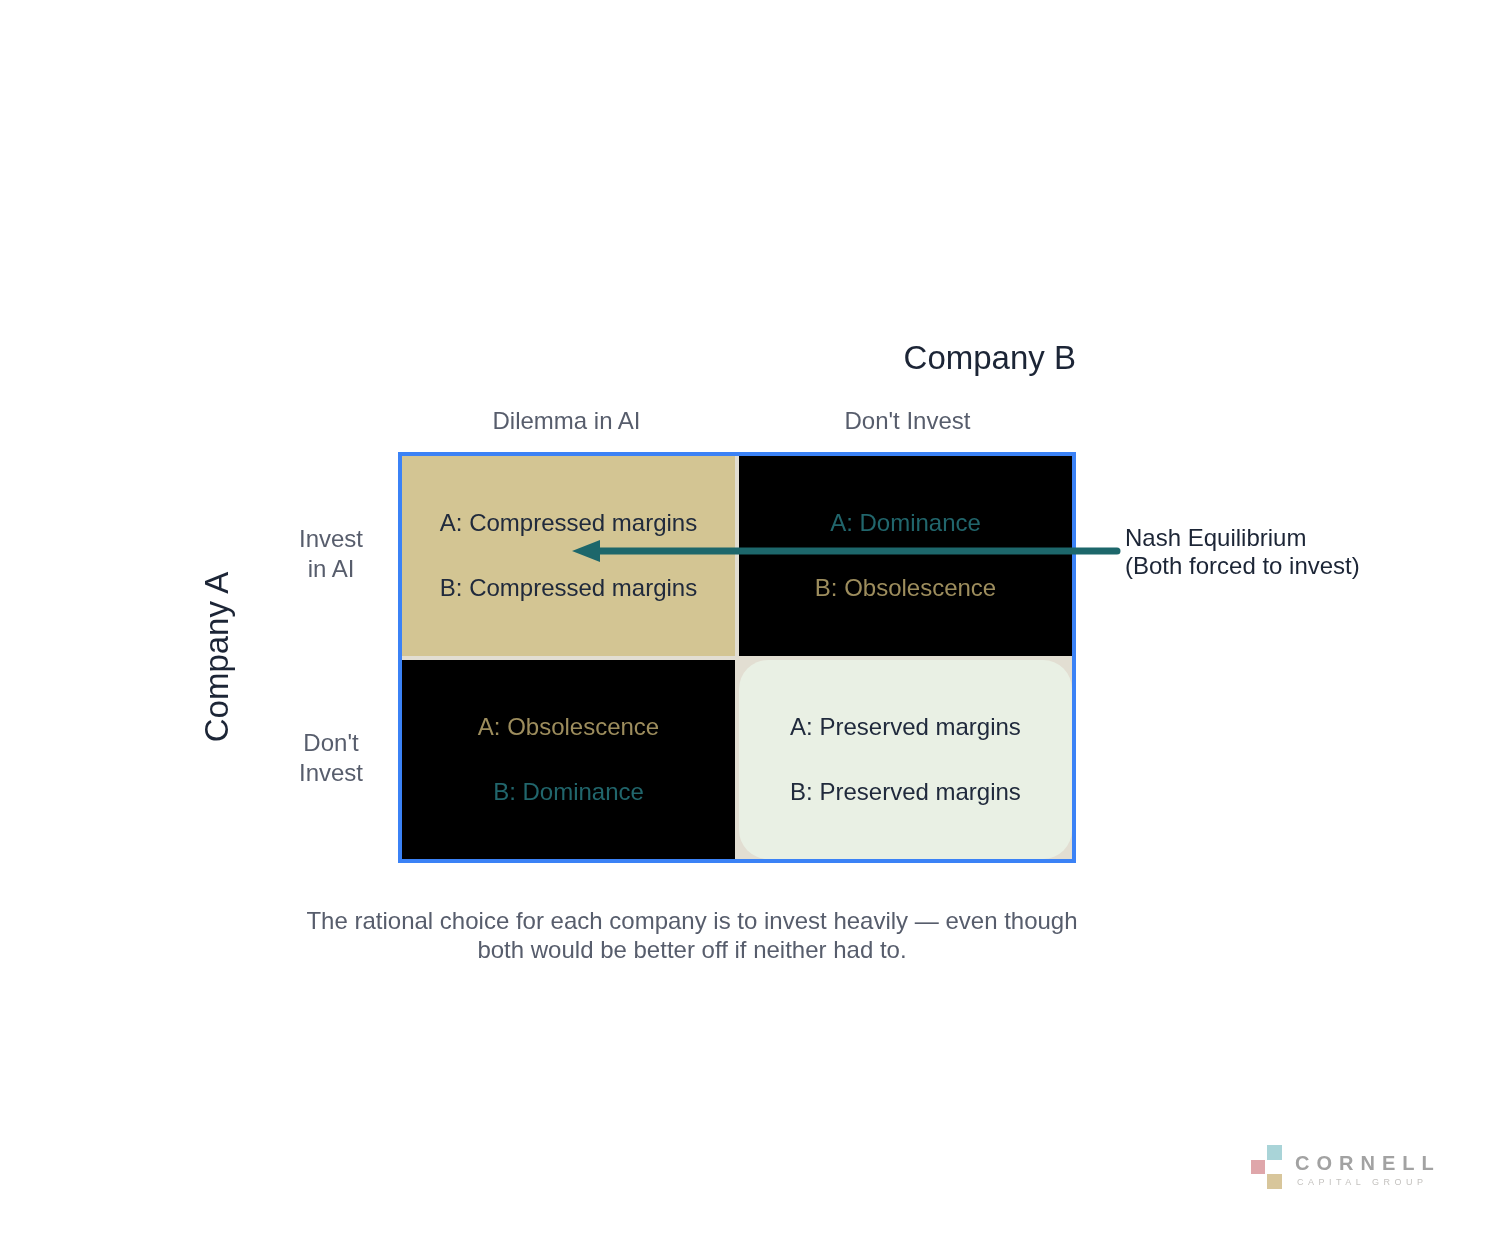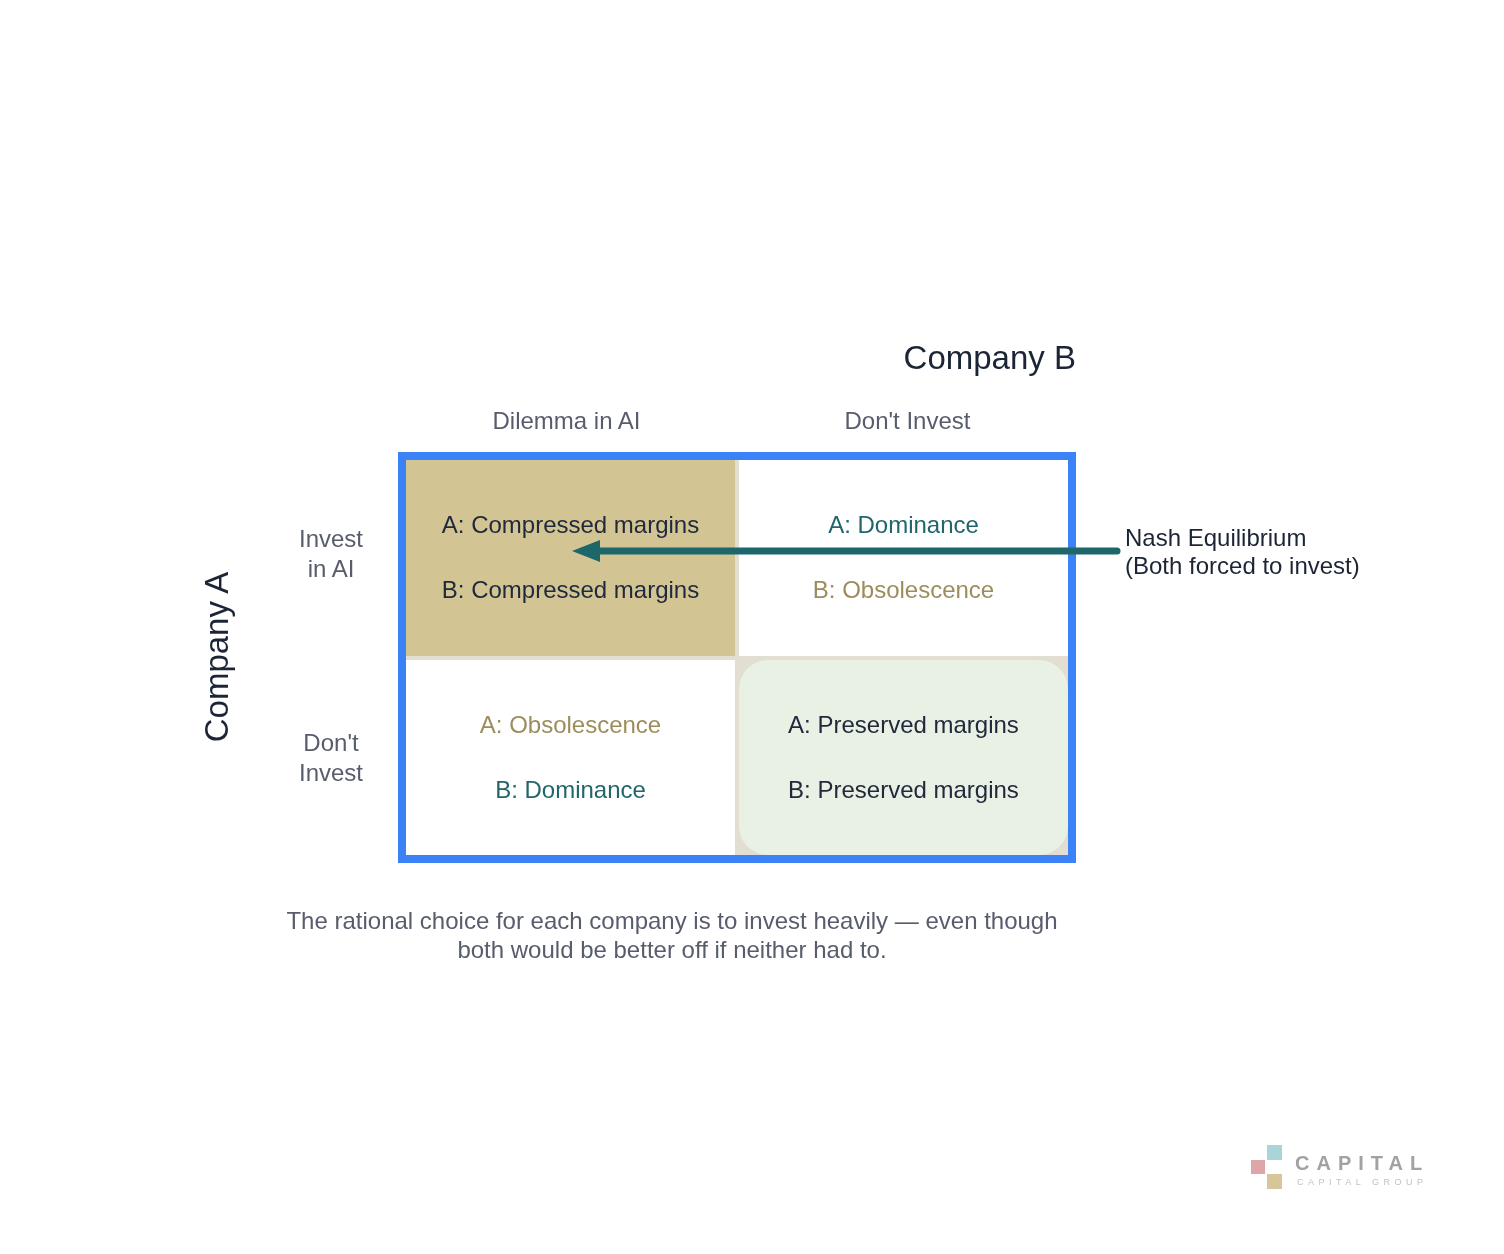--- a/index.html
+++ b/index.html
@@ -56,54 +56,54 @@
   .row-header.r1 { top: 728px; }
   .matrix {
     position: absolute;
     left: 398px; top: 452px;
     width: 678px; height: 411px;
     display: grid;
     grid-template-columns: 1fr 1fr;
     grid-template-rows: 1fr 1fr;
     gap: 4px;
     background: #e2ded2;
-    border: 8px solid #3b82f6;
+    border: 4px solid #3b82f6;
   }
   .cell {
     display: flex;
     flex-direction: column;
     align-items: center;
     justify-content: center;
     gap: 37px;
     font-size: 24px;
     text-align: center;
   }
   .bg-tan   { background: #d3c593; }
-  .bg-teal  { background: #ffffff; }
+  .bg-teal  { background: #000000; }
   .bg-green { background: #e9f0e4; border-radius: 29px; }
   .c-navy  { color: #202a3c; }
   .c-teal  { color: #21666c; }
   .c-olive { color: #9d8d5d; text-align: center; }
   .nash-arrow-svg {
     position: absolute;
     left: 560px; top: 533px;
     width: 565px; height: 36px;
     z-index: 5;
   }
   .nash-note {
     position: absolute;
     left: 1125px; top: 524px;
     font-size: 24px;
     line-height: 28px;
     color: #1c2536;
     white-space: nowrap;
   }
   .caption {
     position: absolute;
-    left: 192px; top: 906px; width: 960px;
+    left: 212px; top: 906px; width: 960px;
     text-align: center;
     font-size: 24px;
     line-height: 29px;
     color: #575d6c;
   }
   .logo {
     position: absolute;
     left: 1251px; top: 1144px;
     width: 210px; height: 60px;
   }
@@ -183,17 +183,17 @@
 
   <div class="caption">
     <div>The rational choice for each company is to invest heavily — even though</div>
     <div>both would be better off if neither had to.</div>
   </div>
 
   <div class="logo">
     <div class="sq blue"></div>
     <div class="sq pink"></div>
     <div class="sq tan"></div>
-    <div class="wordmark">CAPITAL</div>
+    <div class="wordmark">CORNELL</div>
     <div class="subtitle">CAPITAL GROUP</div>
   </div>
 
 </div>
 
 </body></html>

